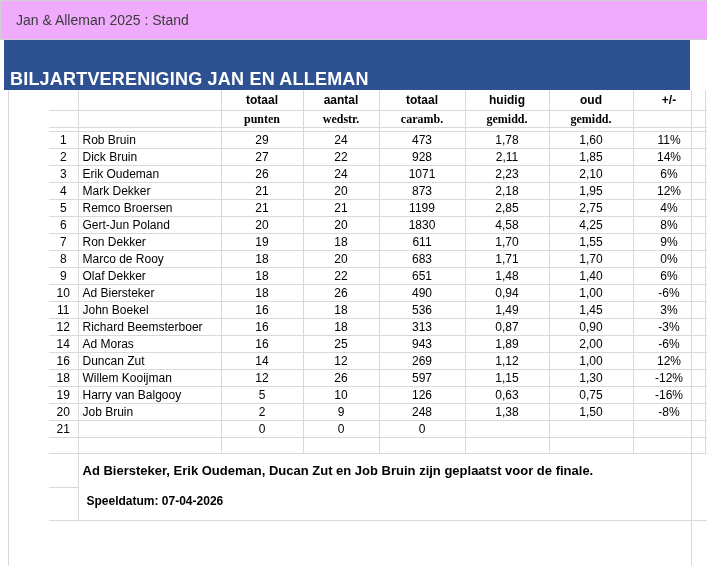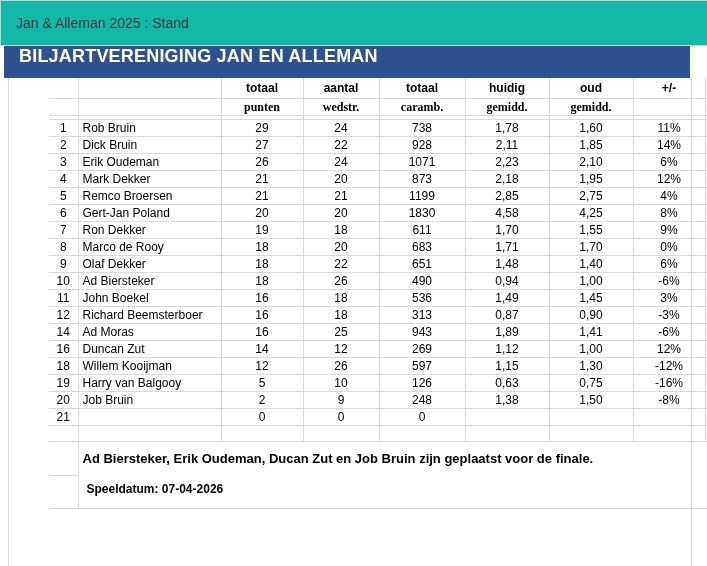--- a/index.html
+++ b/index.html
@@ -8,33 +8,33 @@
     --grid:#d9d9d9;
     --frame:#d0d0d0;
     --tab-fg:#3c3c3c;
     --text:#000000;
   }
   *{margin:0;padding:0;box-sizing:border-box;}
   html,body{width:707px;height:566px;overflow:hidden;background:#ffffff;
     font-family:"Liberation Sans","DejaVu Sans",sans-serif;color:var(--text);}
   
   .tabstrip{
-    width:707px;height:46px;
+    width:707px;height:40px;
     border-top:1px solid var(--frame);
     border-bottom:1px solid var(--frame);
     border-left:1px solid var(--frame);
-    background:#14b8a6;
+    background:#f0abfc;
     display:flex;align-items:center;
   }
   .tab{padding-left:15px;font-size:14px;color:var(--tab-fg);line-height:28px;cursor:pointer;}
   
   .sheet{margin-left:4px;width:686px;}
   .titlebar{
-    height:32px;width:686px;background:var(--title-bg);color:var(--title-fg);
-    display:flex;align-items:flex-start;padding-left:15px;
+    height:50px;width:686px;background:var(--title-bg);color:var(--title-fg);
+    display:flex;align-items:flex-end;padding-left:6px;
     font-size:18px;font-weight:bold;letter-spacing:0.2px;
   }
   .grid{
     margin-left:4px;width:684px;
     border-left:1px solid var(--grid);
     border-right:1px solid var(--grid);
     min-height:498px;
   }
   table{border-collapse:collapse;table-layout:fixed;width:682px;font-size:12px;margin-left:40px;}
   td{
@@ -120,21 +120,21 @@
             <td></td>
             <td class="last"></td>
         </tr>
       </thead>
       <tbody>
           <tr>
     <td class="num">1</td>
     <td class="name">Rob Bruin</td>
     <td class="val">29</td>
     <td class="val">24</td>
-    <td class="val">738</td>
+    <td class="val">473</td>
     <td class="val">1,78</td>
     <td class="val">1,60</td>
     <td class="val">11%</td>
     <td class="last"></td>
   </tr>
           <tr>
     <td class="num">2</td>
     <td class="name">Dick Bruin</td>
     <td class="val">27</td>
     <td class="val">22</td>
@@ -172,21 +172,21 @@
     <td class="val">21</td>
     <td class="val">21</td>
     <td class="val">1199</td>
     <td class="val">2,85</td>
     <td class="val">2,75</td>
     <td class="val">4%</td>
     <td class="last"></td>
   </tr>
           <tr>
     <td class="num">6</td>
-    <td class="name">Gert-Jan Poland</td>
+    <td class="name">Gert-Jun Poland</td>
     <td class="val">20</td>
     <td class="val">20</td>
     <td class="val">1830</td>
     <td class="val">4,58</td>
     <td class="val">4,25</td>
     <td class="val">8%</td>
     <td class="last"></td>
   </tr>
           <tr>
     <td class="num">7</td>
@@ -254,21 +254,21 @@
     <td class="val">-3%</td>
     <td class="last"></td>
   </tr>
           <tr>
     <td class="num">14</td>
     <td class="name">Ad Moras</td>
     <td class="val">16</td>
     <td class="val">25</td>
     <td class="val">943</td>
     <td class="val">1,89</td>
-    <td class="val">1,41</td>
+    <td class="val">2,00</td>
     <td class="val">-6%</td>
     <td class="last"></td>
   </tr>
           <tr>
     <td class="num">16</td>
     <td class="name">Duncan Zut</td>
     <td class="val">14</td>
     <td class="val">12</td>
     <td class="val">269</td>
     <td class="val">1,12</td>

